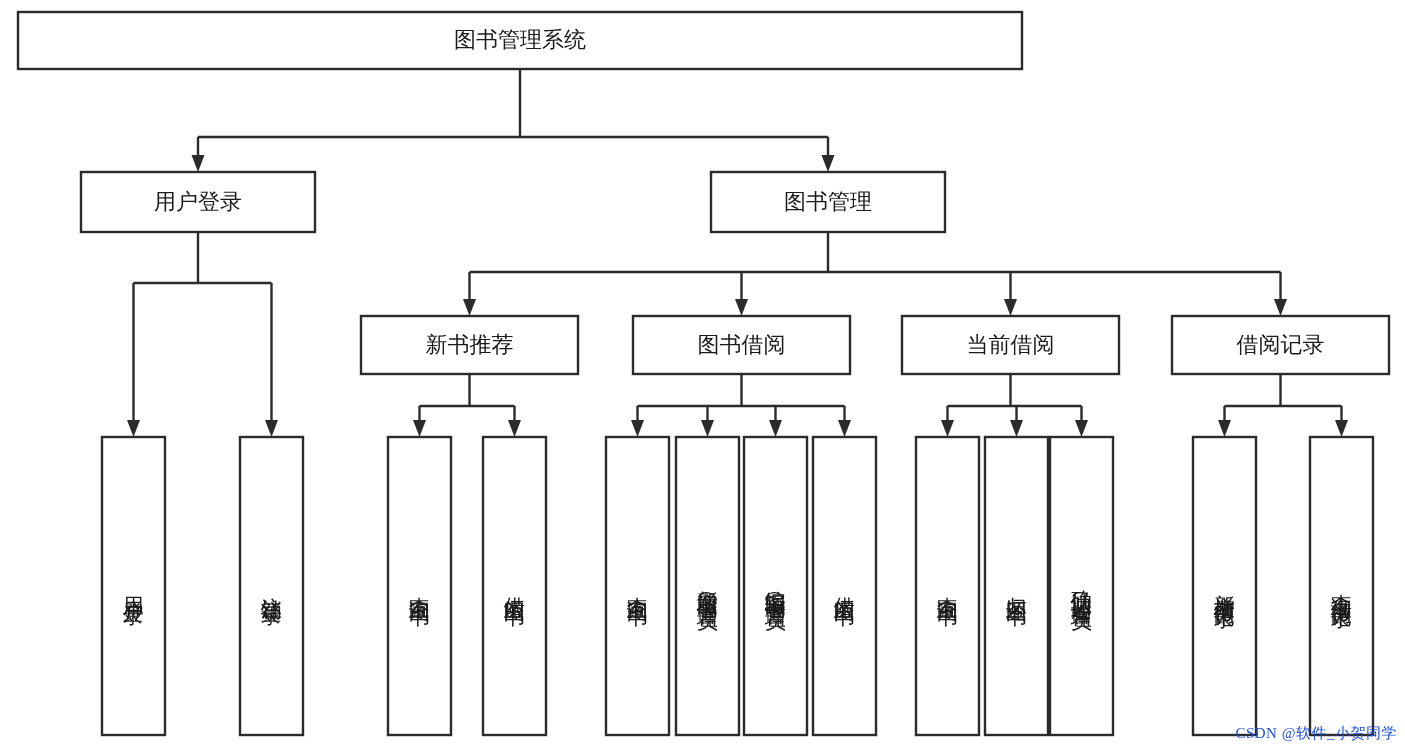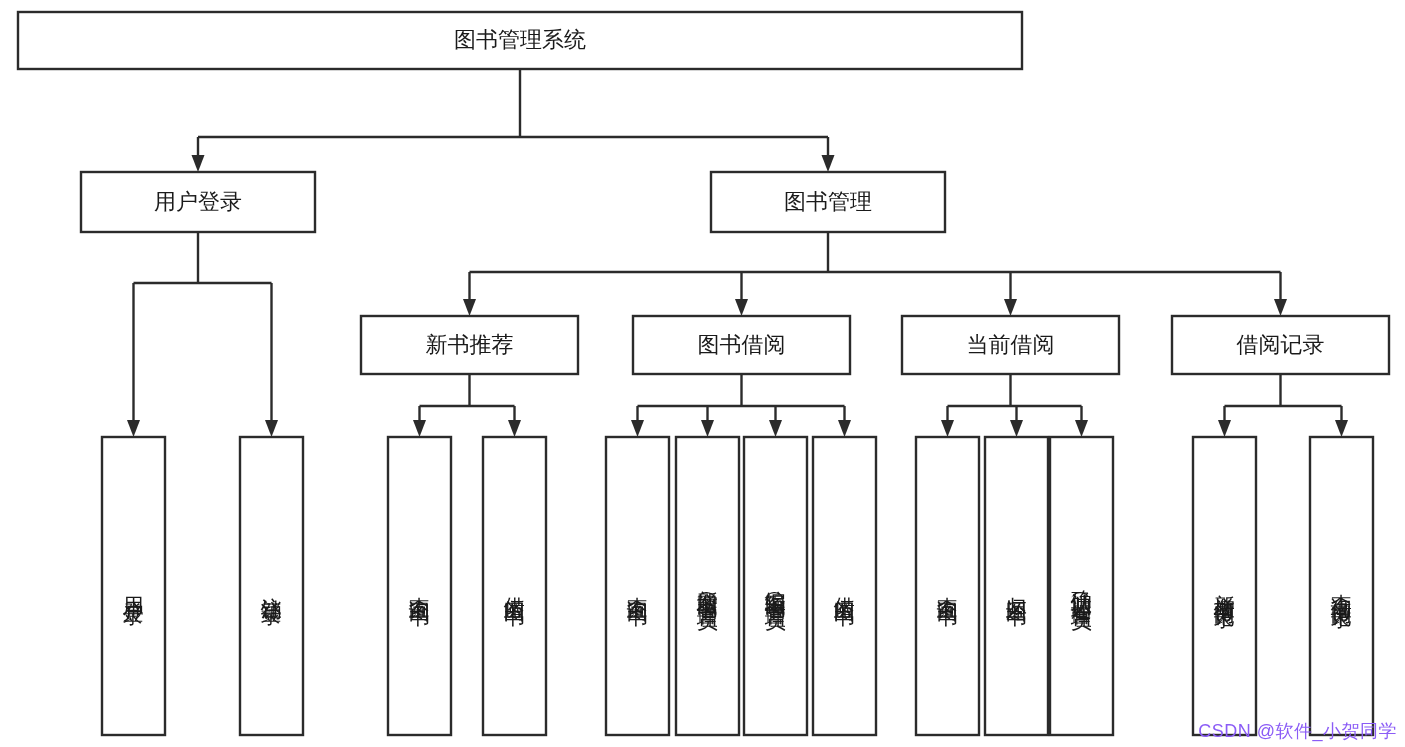--- a/index.html
+++ b/index.html
@@ -65,23 +65,23 @@
     line-height: 1.12;
     letter-spacing: 3px;
     color: #1a1a1a;
     pointer-events: none;
     white-space: nowrap;
   }
   .watermark {
     position: absolute;
     right: 8px;
     bottom: 4px;
-    font-family: Liberation Sans, sans-serif;
-    font-size: 18px;
-    color: #8b5cf6;
+    font-family: Liberation Serif, serif;
+    font-size: 15px;
+    color: #1d4ed8;
     letter-spacing: 0.5px;
     user-select: none;
   }
 </style>
 </head>
 <body>
 
 <div id="diagram-root">
 
   <svg class="diagram-canvas" viewBox="0 0 1405 747">

